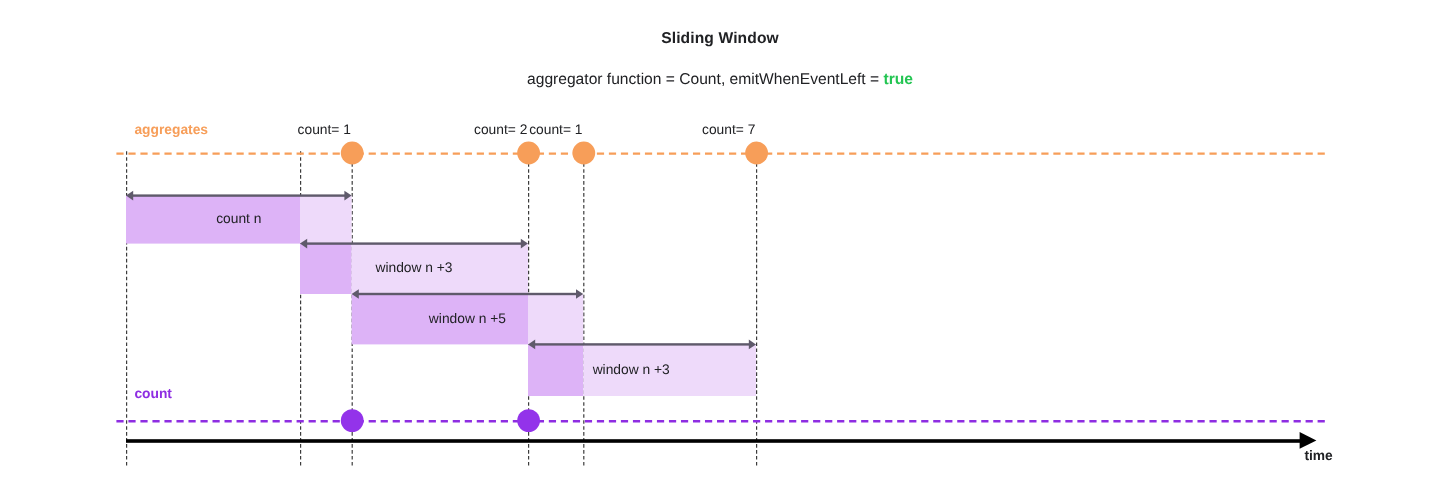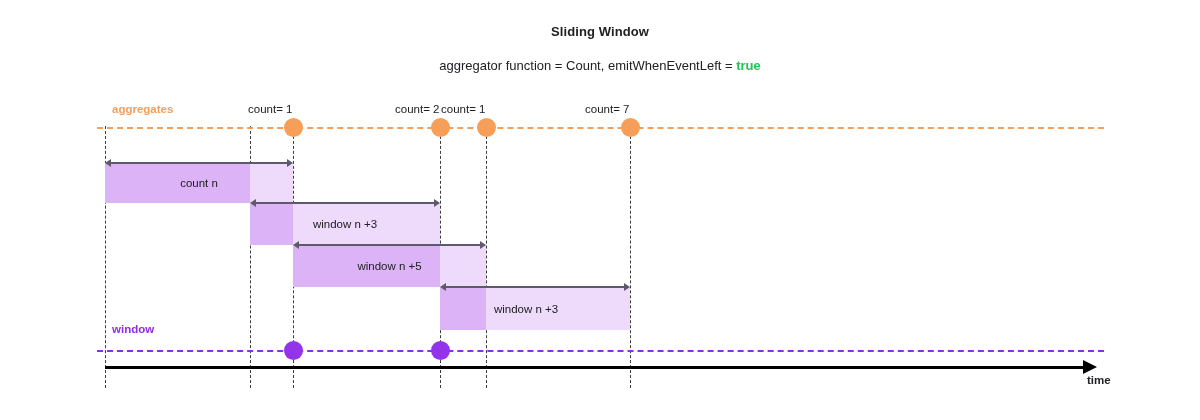--- a/index.html
+++ b/index.html
@@ -228,21 +228,21 @@
         <div class="bar-seg light" style="left: 46px; width: 144px;"></div>
         <div class="bar-text">window n +3</div>
       </div>
       <div class="span-arrow" style="left: 440px; width: 190px; top: 282px;">
         <div class="shaft"></div>
         <div class="head left"></div>
         <div class="head right"></div>
       </div>
     </div>
 
-  <div class="lane-label evt" style="left:112px; top:323px;">window</div>
+  <div class="lane-label evt" style="left:112px; top:323px;">count</div>
 
   <div id="evt-axis-layer">
       <div class="evt-axis" style="left: 97px; top: 350px; width: 1007px;"></div>
     </div>
 
   <div id="evt-layer">
       <div class="dot evt" style="left: 283.5px; top: 340.5px;"></div>
       <div class="dot evt" style="left: 430.5px; top: 340.5px;"></div>
     </div>
 

